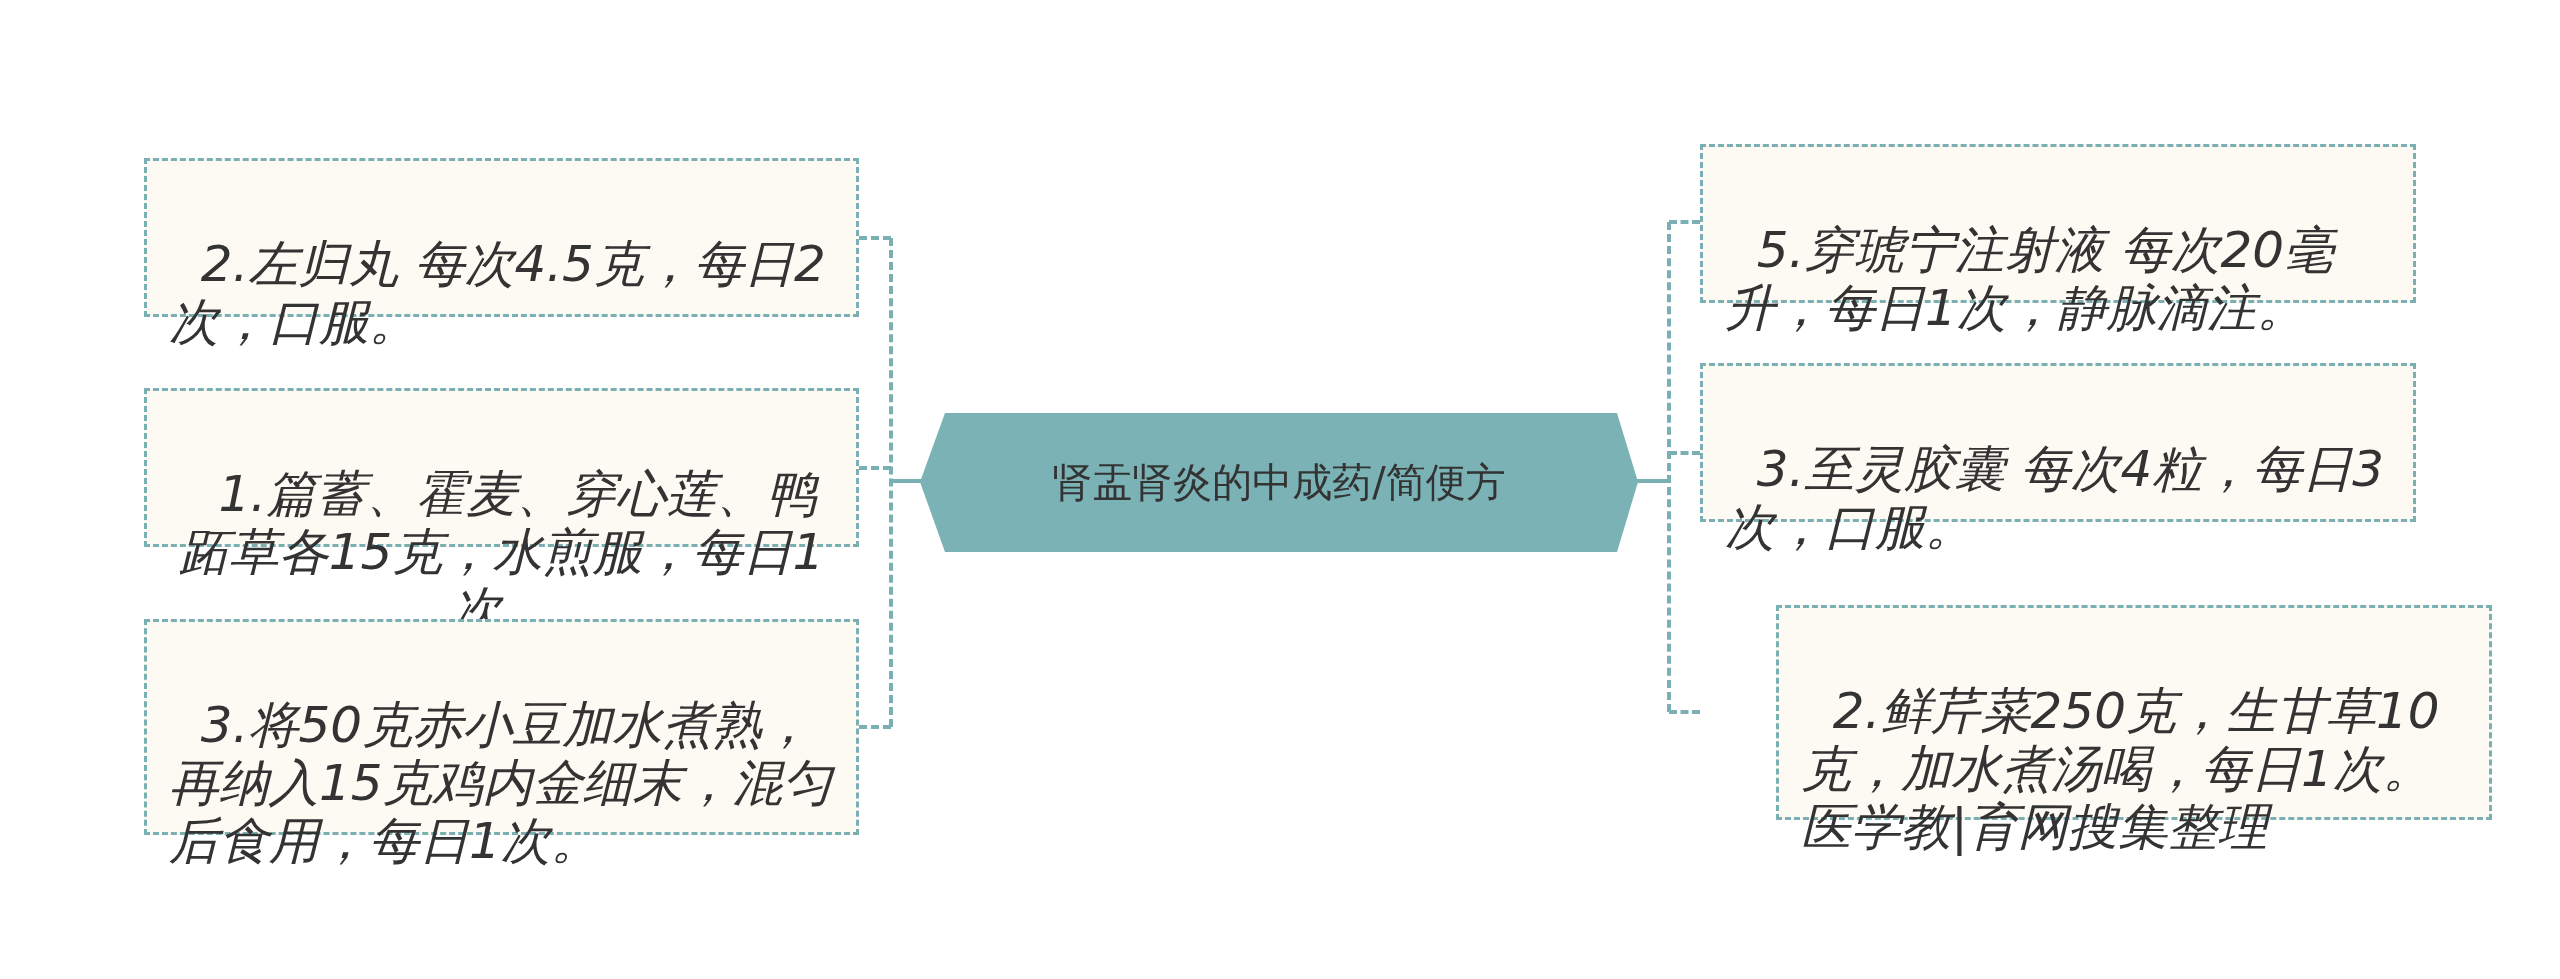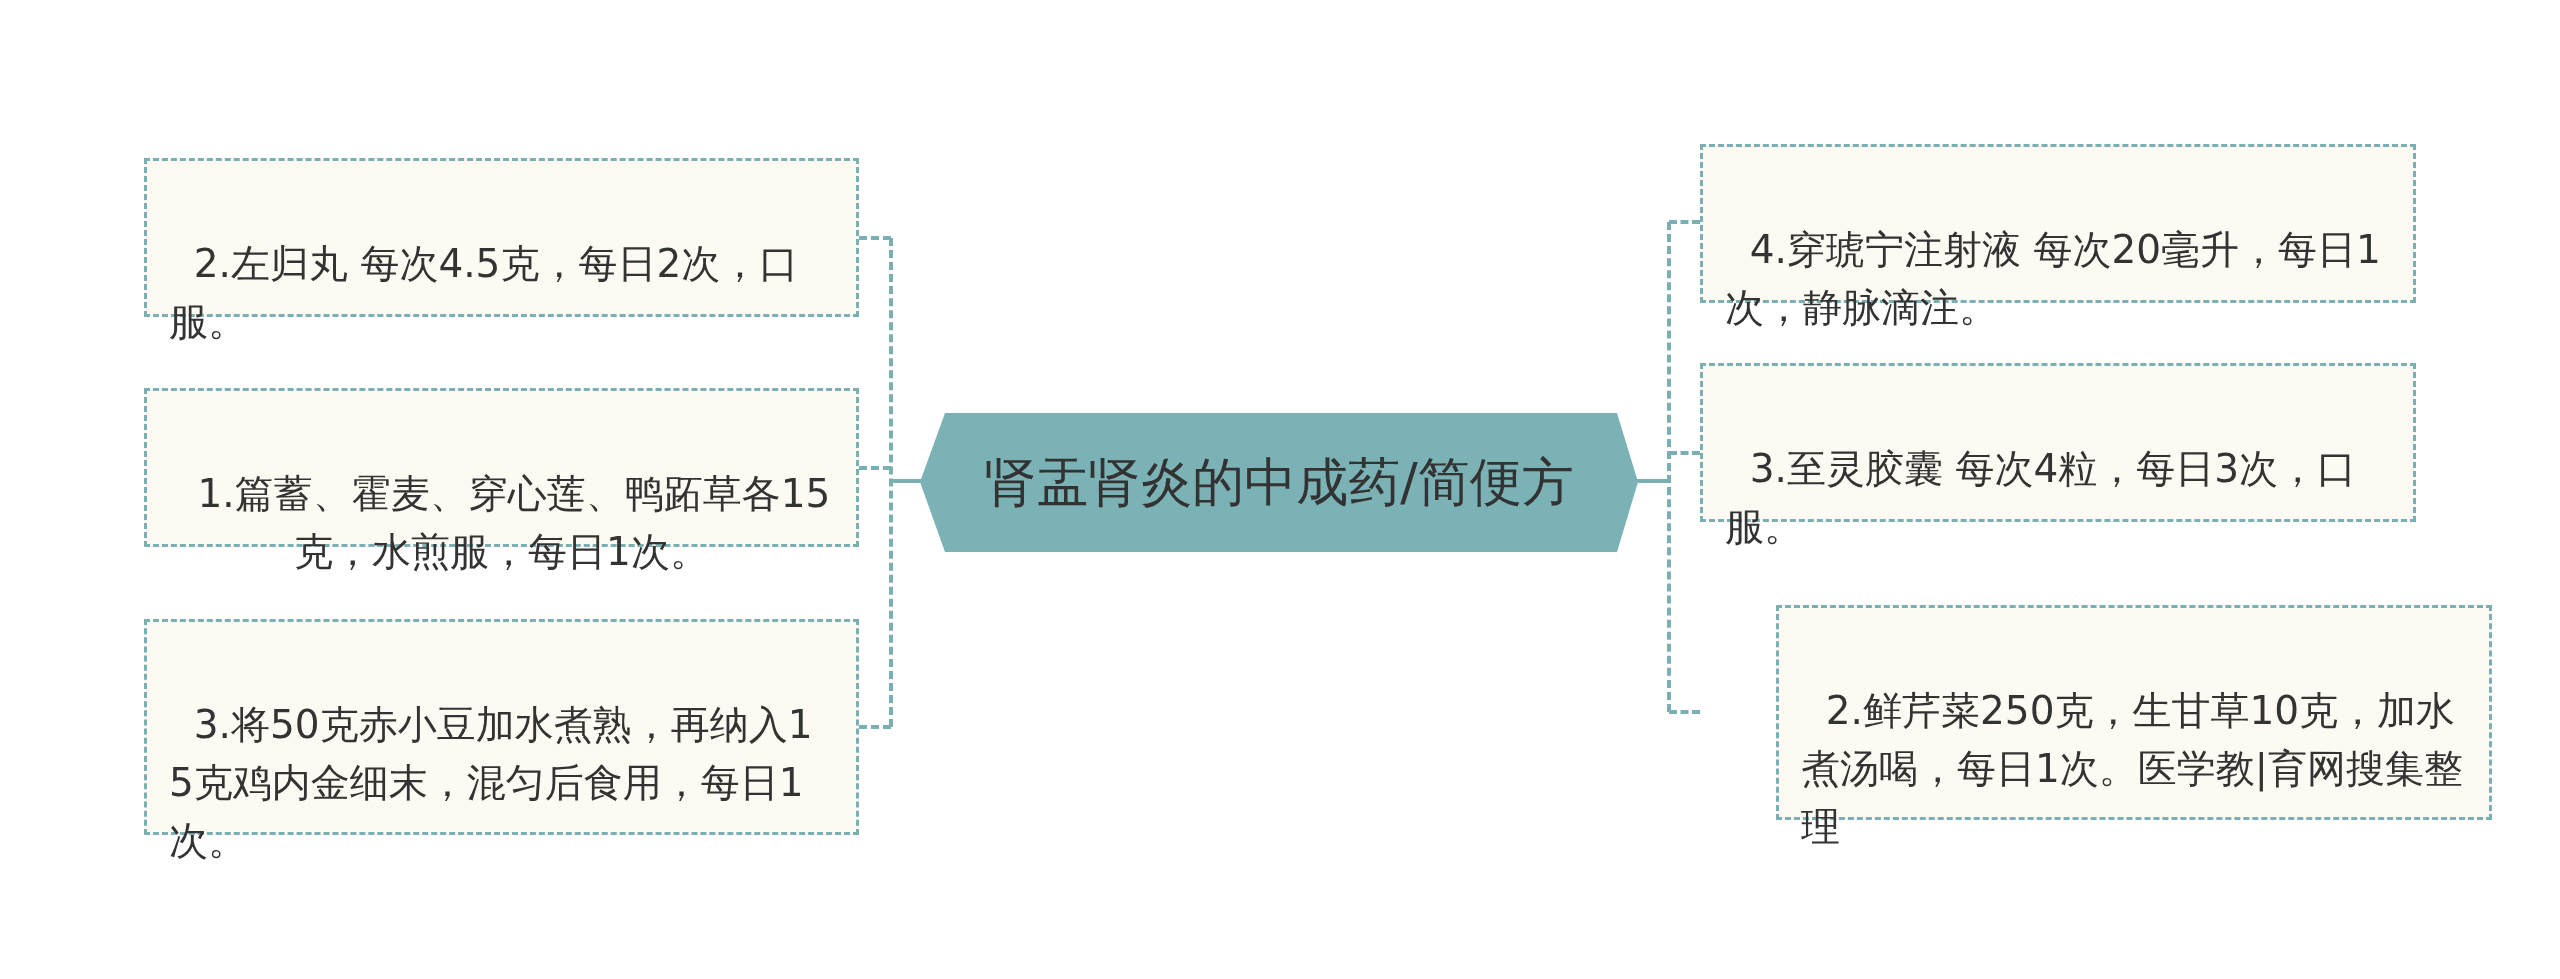--- a/index.html
+++ b/index.html
@@ -8,34 +8,35 @@
     background:#ffffff;
     font-family:"DejaVu Sans", "Liberation Sans", sans-serif;
     color:#333333;
   }
   .box {
     position:absolute;
     box-sizing:border-box;
     background:#fcfaf2;
     border:3px dashed #7aafb3;
     padding:16px 22px 0 22px;
-    font-size:39px;
+    font-size:50px;
     line-height:58px;
     white-space:pre-wrap;
     word-break:break-all;
+    font-style:italic;
   }
   .center-node {
     position:absolute;
     left:920px; top:413px; width:718px; height:139px;
     background:#7ab2b5;
     clip-path: polygon(25px 0, 697px 0, 718px 69px, 697px 139px, 25px 139px, 0 69px);
     display:flex; align-items:center; justify-content:center;
   }
   .center-node span {
-    font-size:52px; color:#333333; white-space:nowrap;
+    font-size:40px; color:#333333; white-space:nowrap;
   }
   .vdash { position:absolute; width:0; border-left:4px dashed #7aafb3; }
   .hdash { position:absolute; height:0; border-top:4px dashed #7aafb3; }
   .hsolid { position:absolute; height:4px; background:#7aafb3; }
 </style>
 </head>
 <body>
 
 <div class="vdash" style="left:889px; top:238px; height:489px;"></div>
 <div class="hdash" style="left:859px; top:236px; width:32px;"></div>
@@ -57,20 +58,20 @@
   <span>2.左归丸 每次4.5克，每日2次，口服。</span>
 </div>
 <div class="box" style="left:144px; top:388px; width:715px; height:159px;text-align:center;">
   <span>1.篇蓄、霍麦、穿心莲、鸭跖草各15克，水煎服，每日1次。</span>
 </div>
 <div class="box" style="left:144px; top:619px; width:715px; height:216px;">
   <span>3.将50克赤小豆加水煮熟，再纳入15克鸡内金细末，混匀后食用，每日1次。</span>
 </div>
 
 <div class="box" style="left:1700px; top:144px; width:716px; height:159px;">
-  <span>4.穿琥宁注射液 每次20毫升，每日1次，静脉滴注。</span>
+  <span>5.穿琥宁注射液 每次20毫升，每日1次，静脉滴注。</span>
 </div>
 <div class="box" style="left:1700px; top:363px; width:716px; height:159px;">
   <span>3.至灵胶囊 每次4粒，每日3次，口服。</span>
 </div>
 <div class="box" style="left:1776px; top:605px; width:716px; height:215px;">
   <span>2.鲜芹菜250克，生甘草10克，加水煮汤喝，每日1次。医学教|育网搜集整理</span>
 </div>
 
 </body></html>

